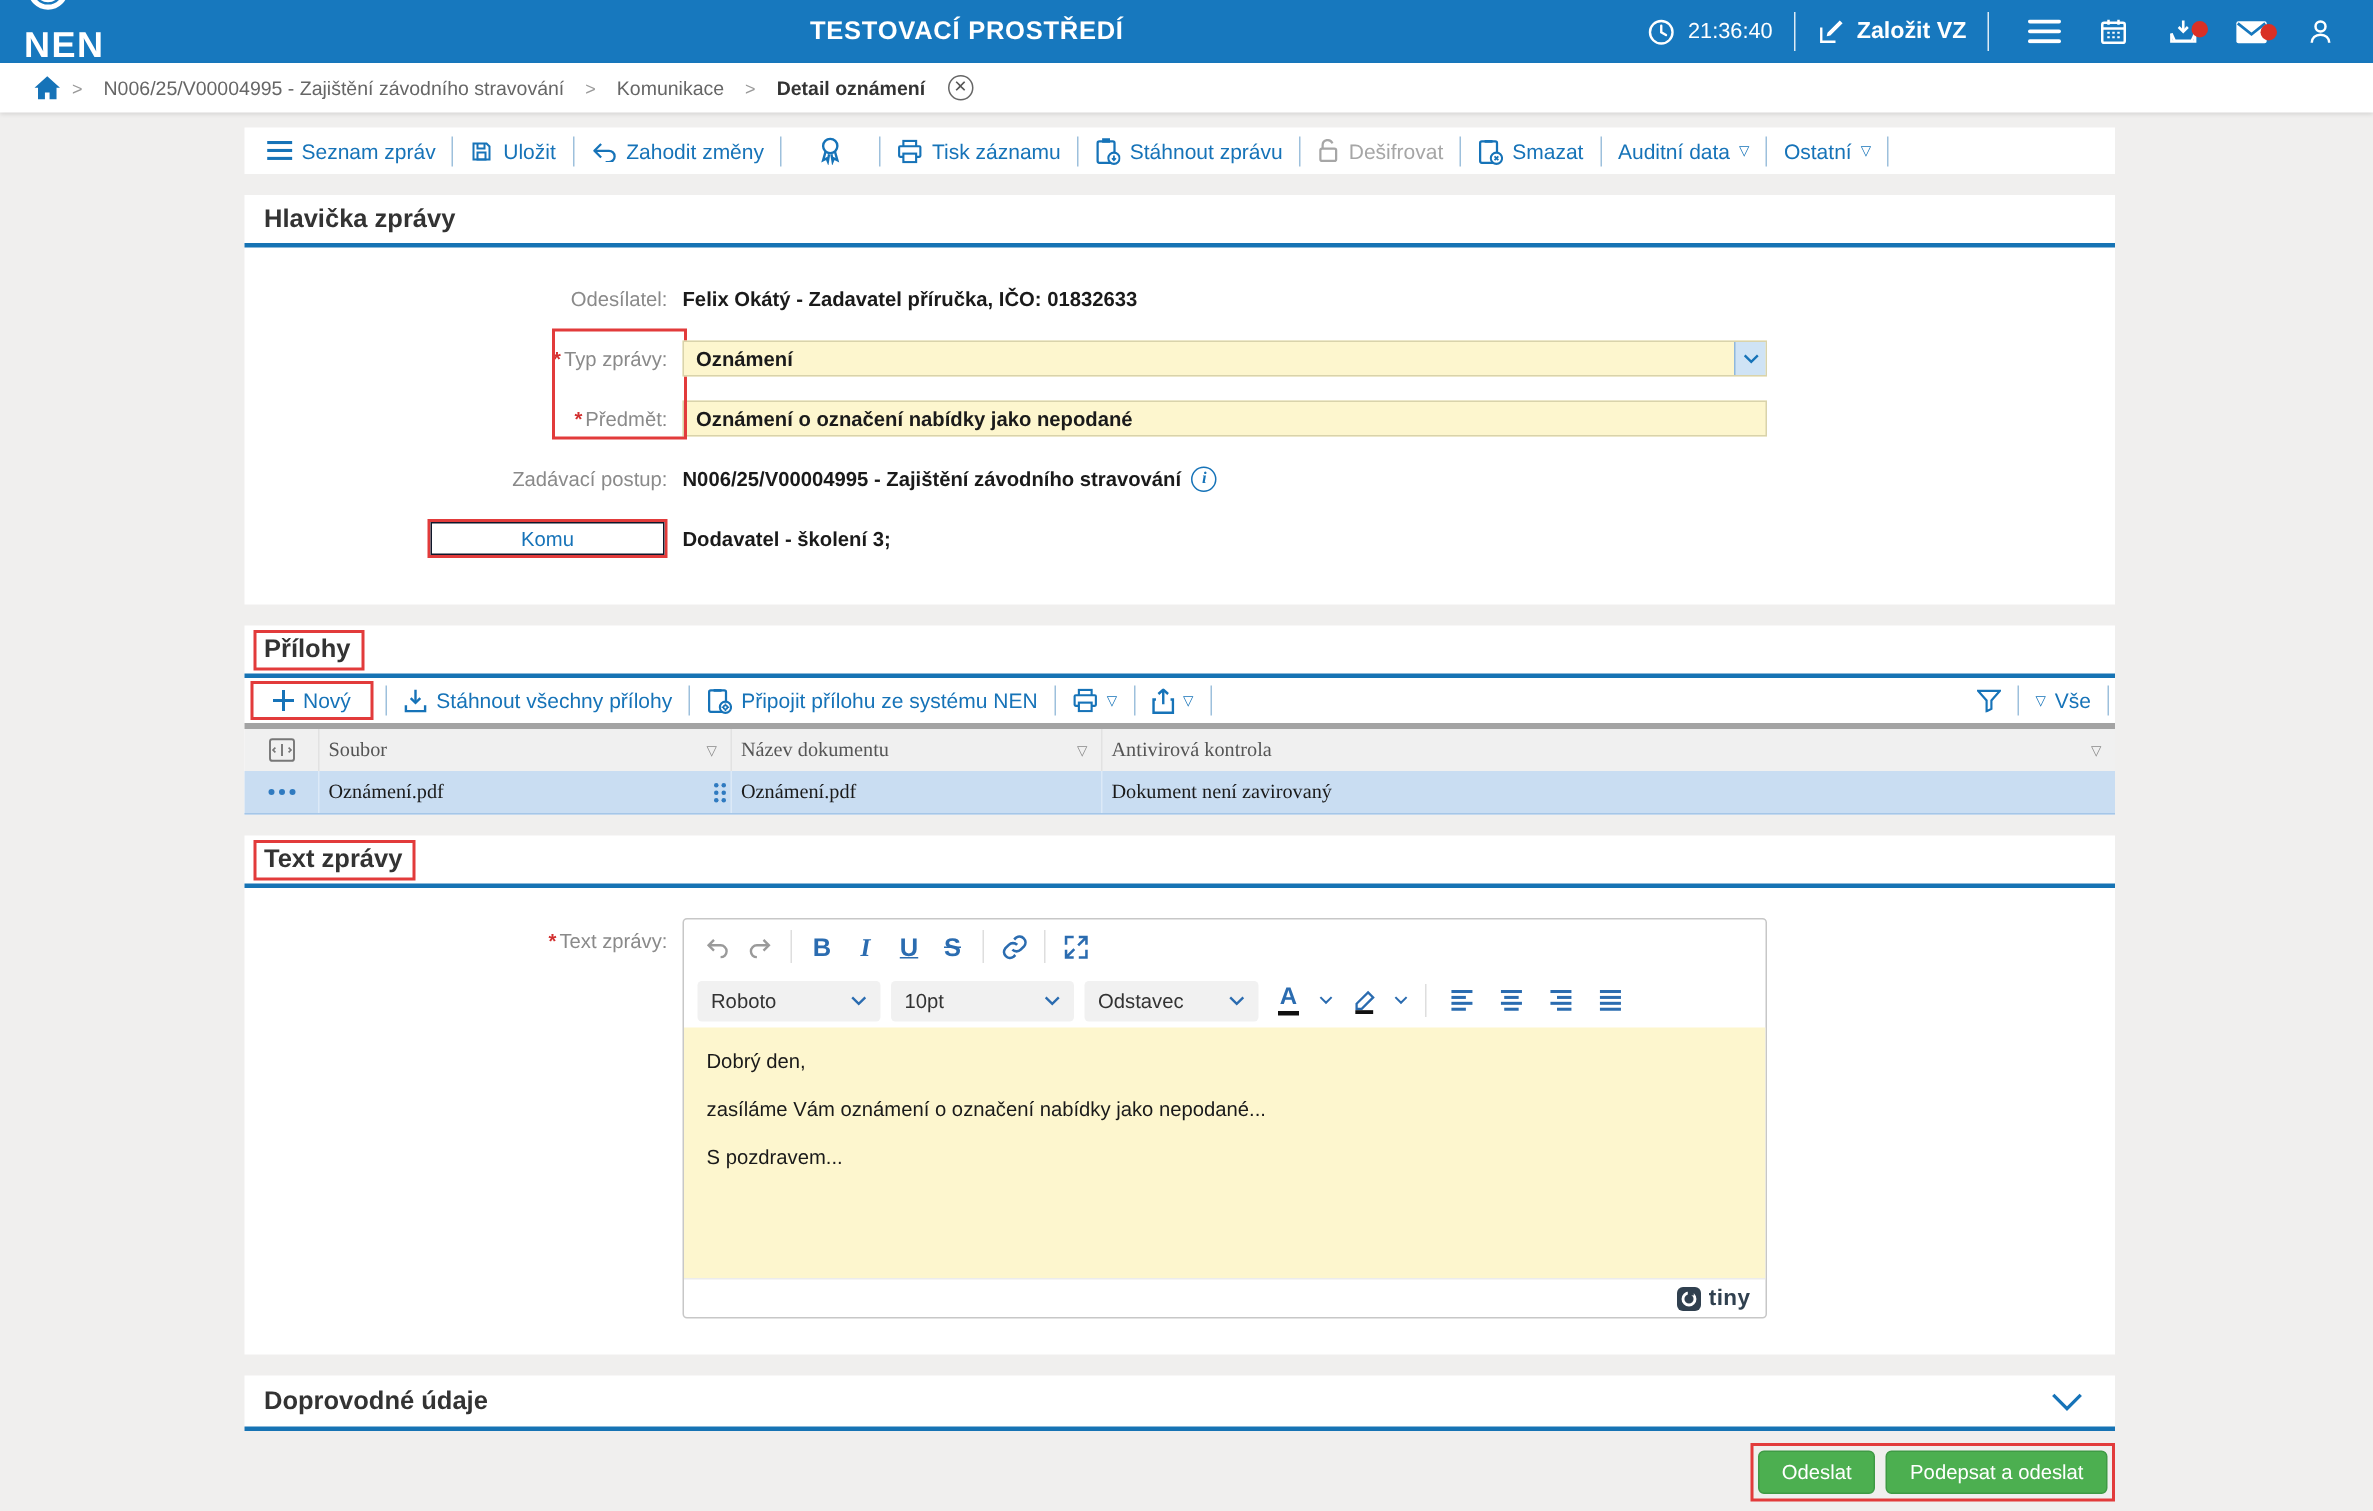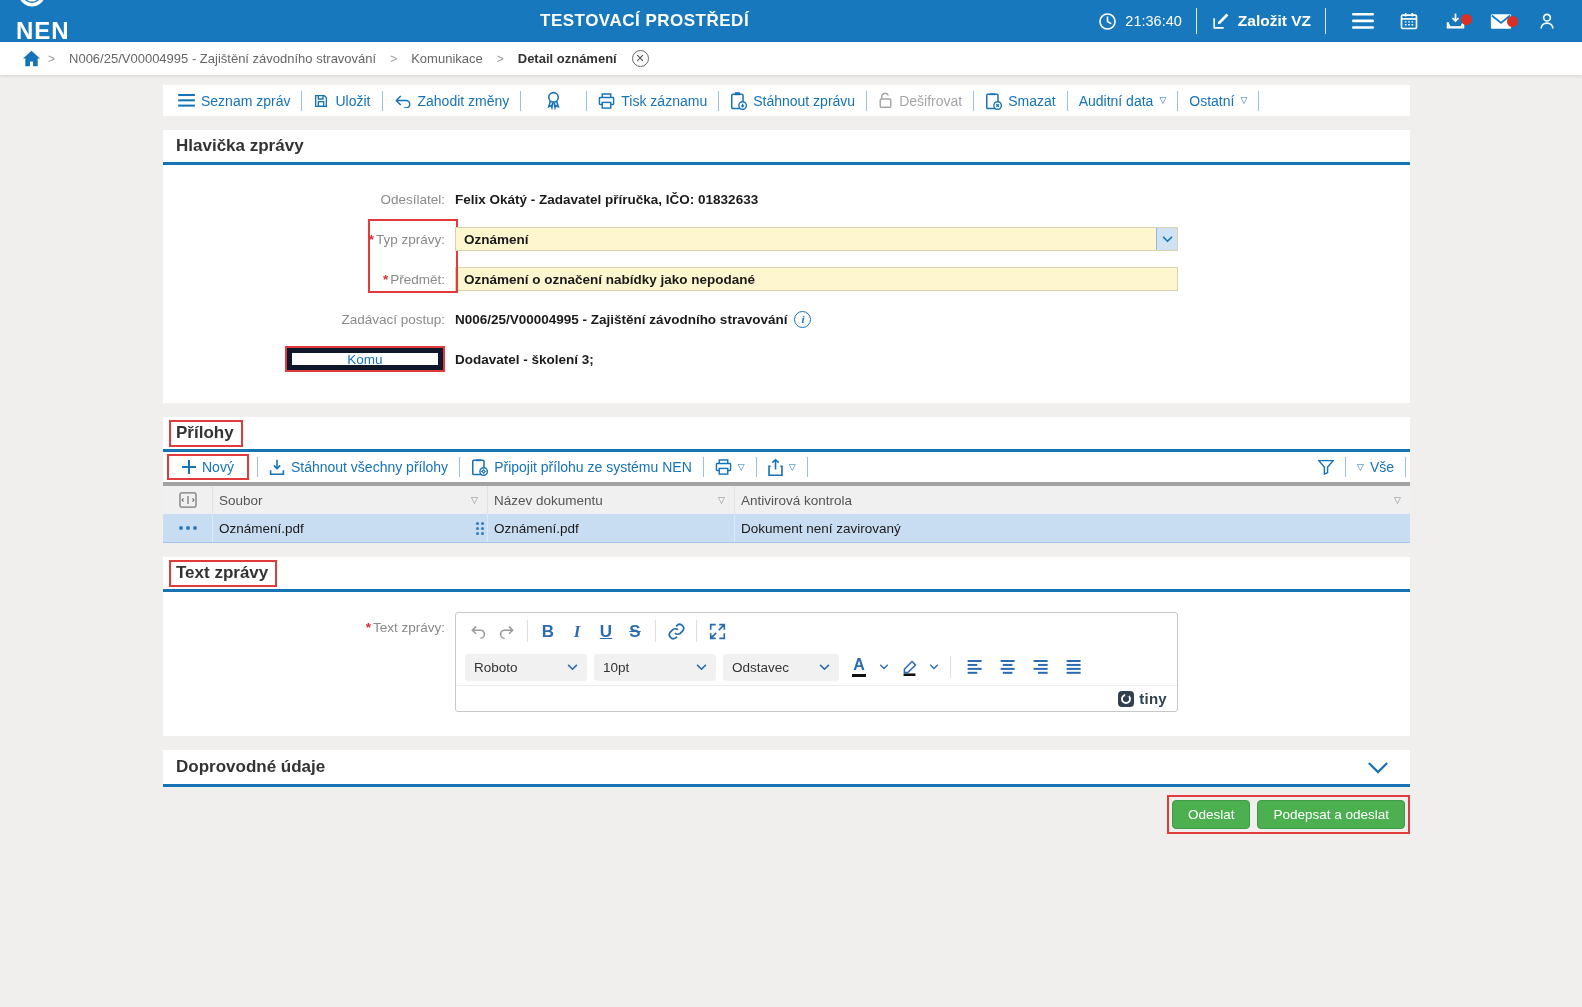--- a/index.html
+++ b/index.html
@@ -59,29 +59,29 @@
             display:flex; justify-content:flex-end; align-items:center; gap:2px; }
   .req { color:#d23030; font-weight:bold; }
   .fvalue { font-weight:bold; font-size:13.5px; color:#1a1a1a; display:flex; align-items:center; gap:7px; }
   .finput { width:723px; height:24px; background:#fdf6ce; border:1px solid #d9d3ab;
             font-weight:bold; font-size:13.5px; color:#1a1a1a; padding:0 8px; display:flex; align-items:center; }
   .fselect { position:relative; }
   .sel-btn { position:absolute; right:0; top:0; bottom:0; width:21px; background:#cfe3f5; border-left:1px solid #8fb8dc;
              display:flex; align-items:center; justify-content:center; }
   .labels-red-box { position:absolute; left:205px; top:54px; width:90px; height:74px; border:2px solid #e23b3b; pointer-events:none; }
   .komu-btn-wrap { border:2px solid #e23b3b; padding:0; }
-  .komu-btn { width:156px; height:22px; background:#fff; border:5px solid #0f172a; color:#1673b8;
+  .komu-btn { width:156px; height:22px; background:#fff; border:1px solid #0f172a; color:#1673b8;
               font-size:13.5px; display:flex; align-items:center; justify-content:center; cursor:pointer; }
   .info-circle { width:17px; height:17px; border:1.4px solid #1673b8; border-radius:50%; color:#1673b8;
                  font-size:11px; font-style:italic; font-family:"Liberation Serif",serif; display:flex; align-items:center; justify-content:center; }
 
   
   .att-toolbar { height:34px; display:flex; align-items:center; padding:0 4px; border-bottom:4px solid #a3a3a3; }
   .att-spacer { flex:1; }
-  .gtable { width:100%; font-size:13.5px; }
+  .gtable { width:100%; font-size:13.5px;font-family:Liberation Serif, serif; }
   .ghead { display:flex; background:#f0f0f0; height:28px; align-items:center; color:#555; }
   .grow  { display:flex; background:#c9ddf2; height:29px; align-items:center; color:#1a1a1a; border-bottom:1px solid #a5c6e8; }
   .c0 { width:50px; flex:none; display:flex; justify-content:center; align-items:center; }
   .c1 { width:275px; flex:none; display:flex; align-items:center; padding-left:6px; }
   .c2 { width:247px; flex:none; display:flex; align-items:center; padding-left:6px; }
   .c3 { flex:1; display:flex; align-items:center; padding-left:6px; }
   .ghead .c0,.ghead .c1,.ghead .c2 { border-right:1px solid #e2e2e2; height:100%; }
   .grow .c1,.grow .c0,.grow .c2 { border-right:1px solid #dce9f7; height:100%; }
   .hfilter { margin-left:auto; margin-right:9px; }
   .dots3 { display:flex; gap:3px; }
@@ -639,20 +639,25 @@
                 <g fill="#2b6cb0">
                   <rect y="0" width="16" height="2.3"></rect>
                   <rect y="4.5" width="16" height="2.3"></rect>
                   <rect y="9" width="16" height="2.3"></rect>
                   <rect y="13.5" width="16" height="2.3"></rect>
                 </g>
               </svg>
           </span>
         </div>
 
+        <div class="ed-content">
+          <p>Dobrý den,</p>
+          <p>zasíláme Vám oznámení o označení nabídky jako nepodané...</p>
+          <p>S pozdravem...</p>
+        </div>
 
         <div class="ed-status">
           <span>
             <svg width="16" height="16" viewBox="0 0 20 20">
                 <rect x="0" y="0" width="20" height="20" rx="5" fill="#30404f"></rect>
                 <circle cx="10" cy="10" r="5" fill="none" stroke="#fff" stroke-width="2.4"></circle>
                 <rect x="9" y="3" width="5" height="4" fill="#30404f"></rect>
               </svg>
           </span>
           <span class="tiny-word">tiny</span>

